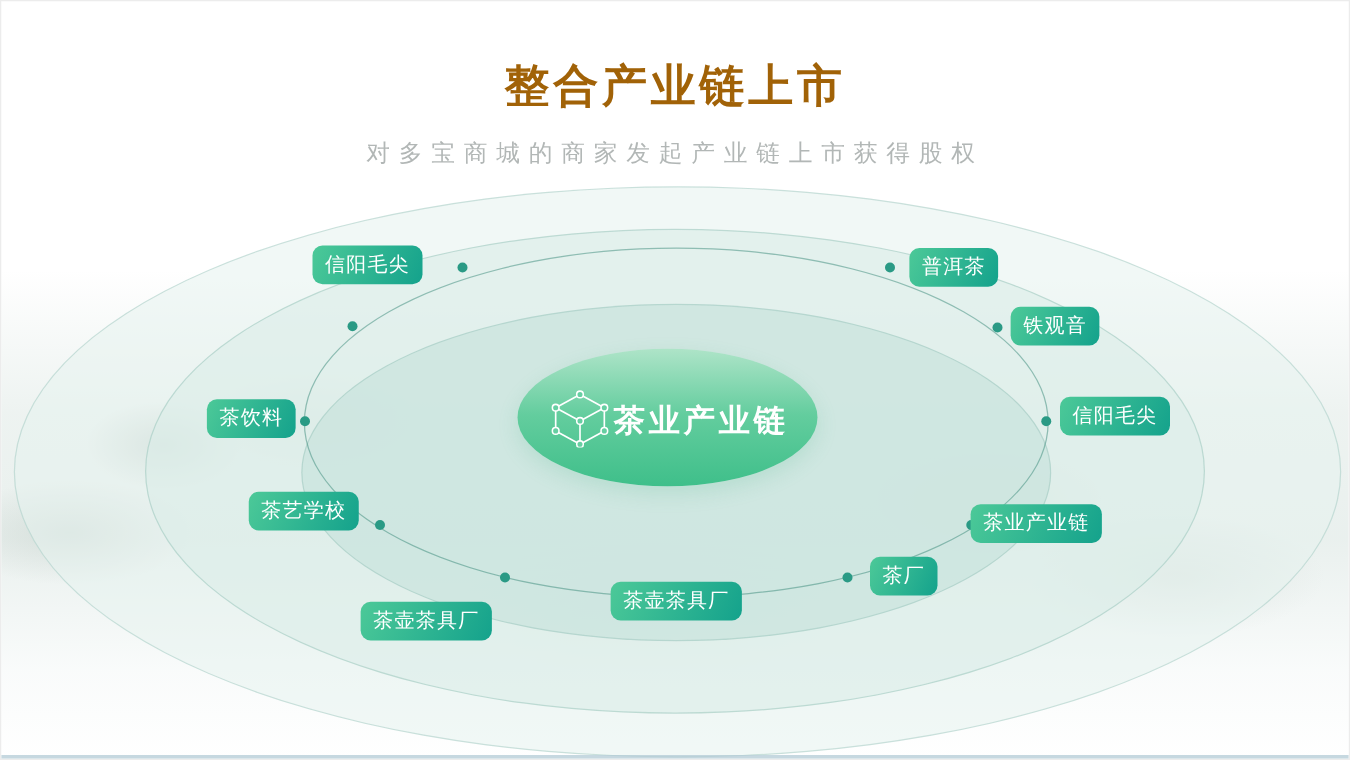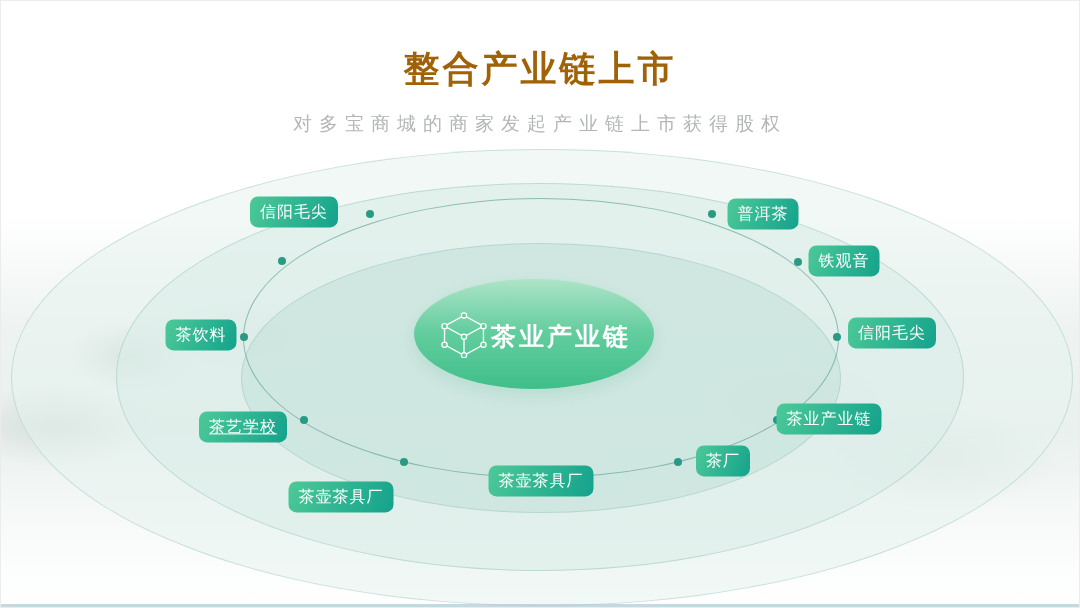--- a/index.html
+++ b/index.html
@@ -47,21 +47,21 @@
     position:absolute;z-index:7;transform:translate(-50%,-50%);
     background:linear-gradient(115deg,#4cc998 0%, #14a28c 100%);
     color:#ffffff;font-size:16px;letter-spacing:1px;font-weight:500;
     padding:6px 10px;border-radius:8px;white-space:nowrap;line-height:1.2;
   }
   .d0{left:369px;top:213px;} .d1{left:281px;top:260px;} .d2{left:243px;top:336px;}
   .d3{left:303px;top:419px;} .d4{left:403px;top:461px;} .d5{left:677px;top:461px;}
   .d6{left:776px;top:419px;} .d7{left:836px;top:336px;} .d8{left:797px;top:261px;}
   .d9{left:711px;top:213px;}
   .n0{left:293px;top:211px;} .n1{left:218px;top:259px;} .n2{left:200px;top:334px;}
-  .n3{left:242px;top:426px;text-decoration:underline;} .n4{left:340px;top:456px;margin-top:40px;} .n5{left:540px;top:480px;}
+  .n3{left:242px;top:408px;} .n4{left:340px;top:456px;margin-top:40px;} .n5{left:540px;top:480px;}
   .n6{left:722px;top:460px;} .n7{left:828px;top:418px;} .n8{left:891px;top:332px;}
   .n9{left:843px;top:260px;} .n10{left:762px;top:213px;}
   .title{
     position:absolute;left:0;right:0;top:48px;z-index:8;text-align:center;
     color:#a16207;font-size:36px;font-weight:800;letter-spacing:3px;line-height:1.1;
   }
   .subtitle{
     position:absolute;left:0;right:0;top:112px;z-index:8;text-align:center;
     color:#b2b7b6;font-size:19px;font-weight:500;letter-spacing:7px;line-height:1.2;
   }

